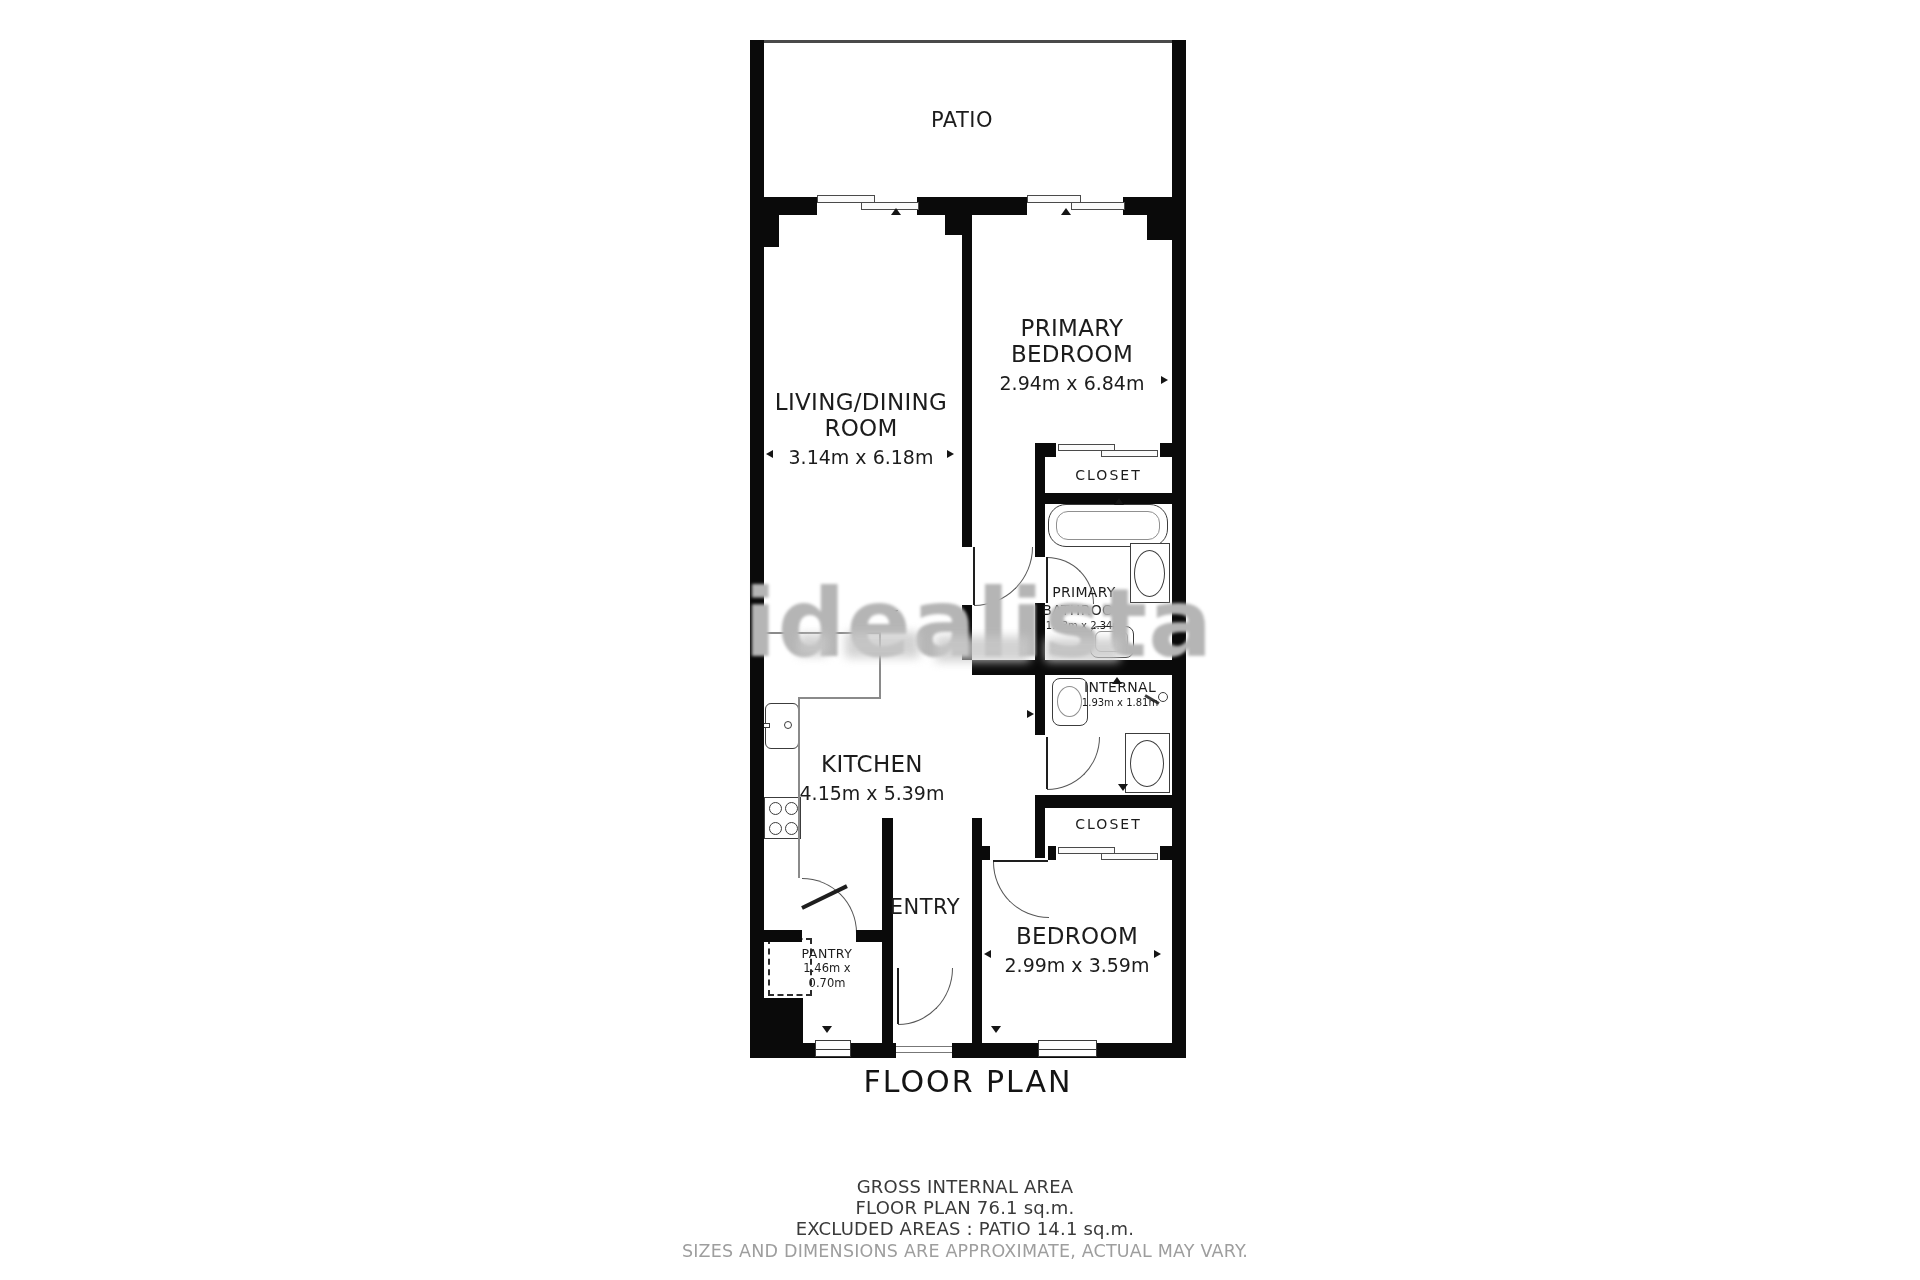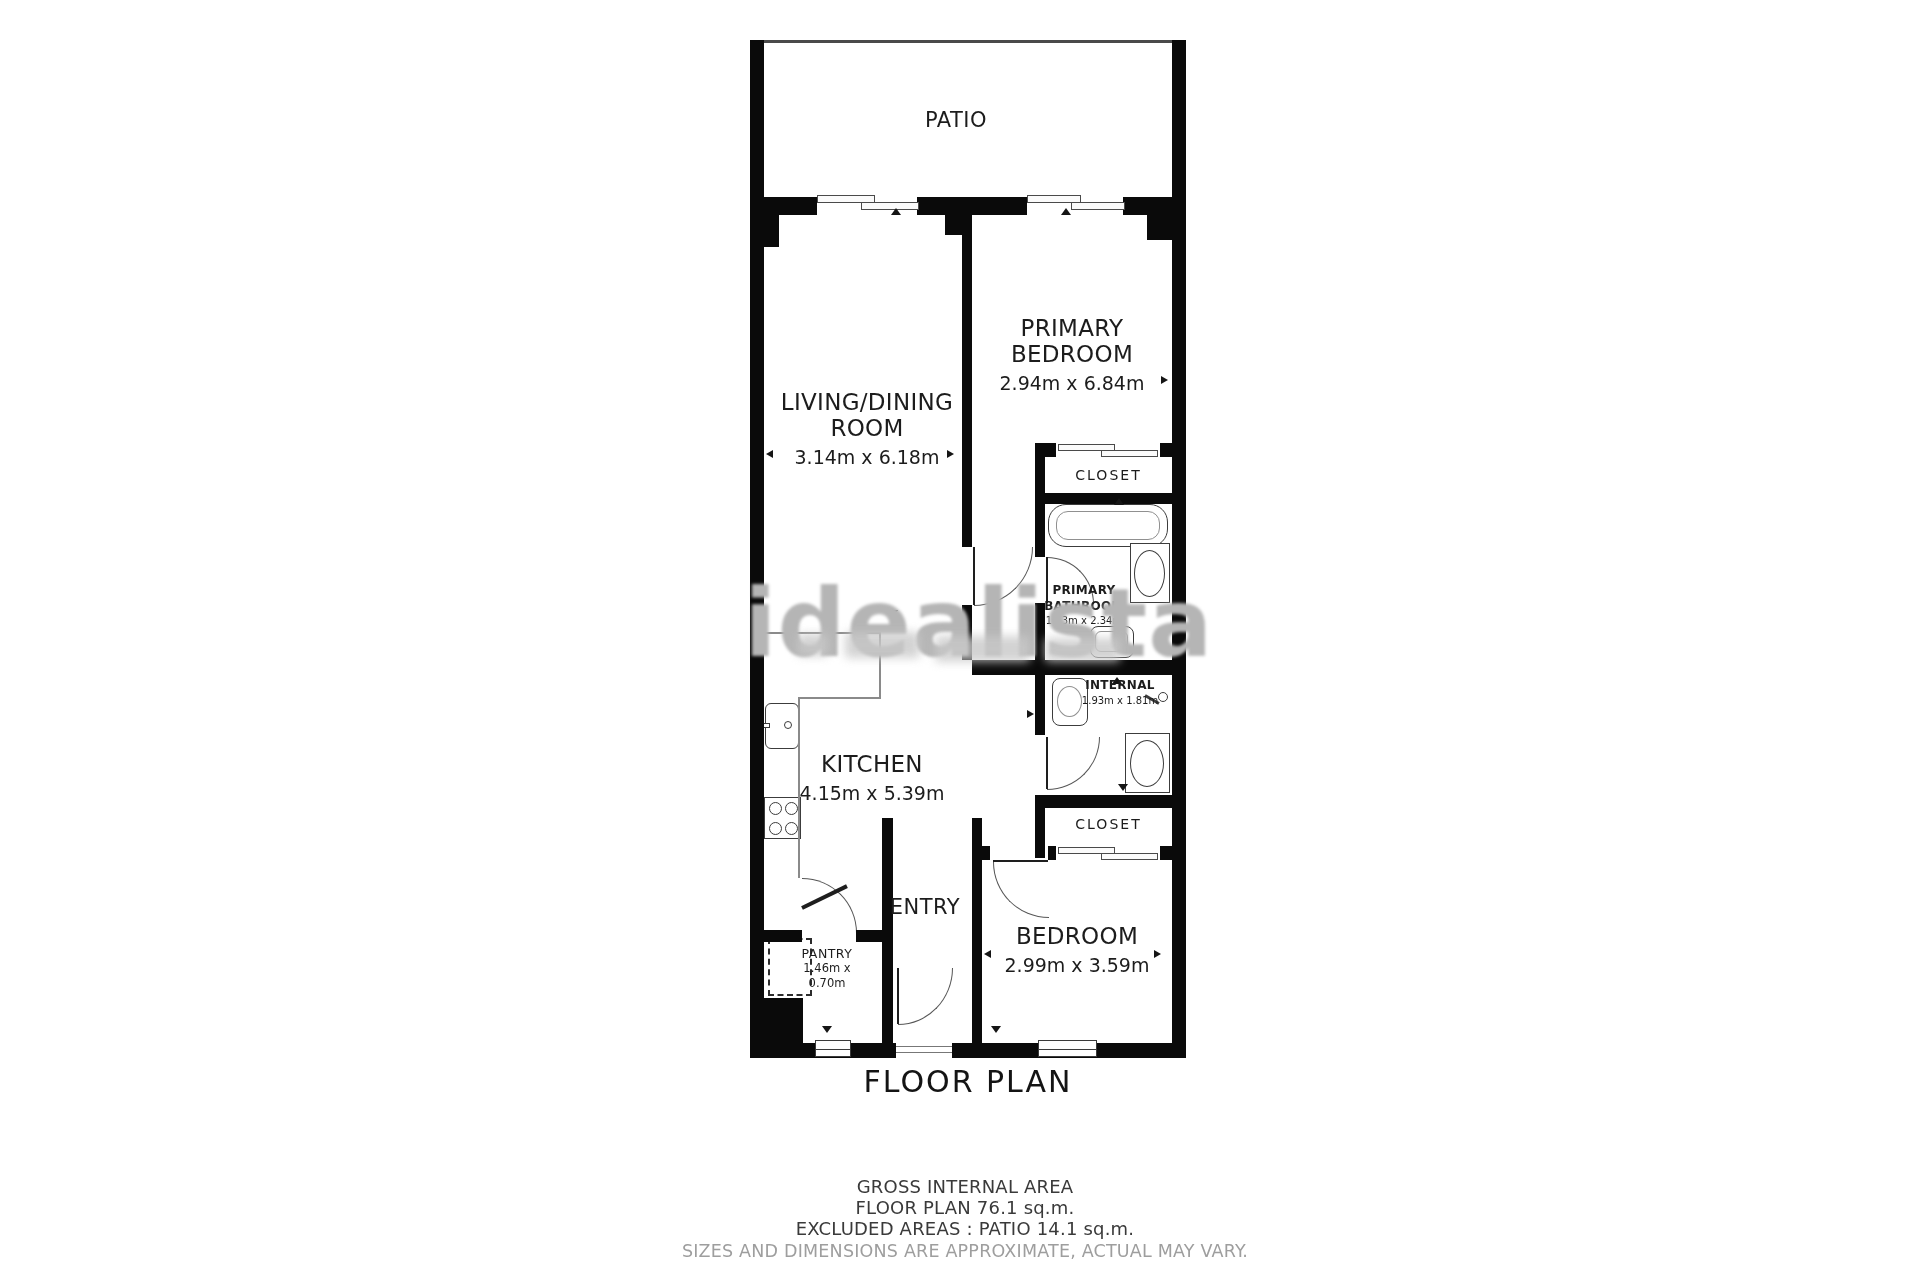--- a/index.html
+++ b/index.html
@@ -33,21 +33,21 @@
   .tri.up{border-left:5px solid transparent;border-right:5px solid transparent;border-bottom:7px solid #151515;}
   .tri.down{border-left:5px solid transparent;border-right:5px solid transparent;border-top:7px solid #151515;}
   .tri.left{border-top:4px solid transparent;border-bottom:4px solid transparent;border-right:7px solid #151515;}
   .tri.right{border-top:4px solid transparent;border-bottom:4px solid transparent;border-left:7px solid #151515;}
   
   .lbl{position:absolute;text-align:center;color:#1c1c1c;z-index:20;}
   .big .nm{font-size:23px;line-height:1.12;letter-spacing:.3px;}
   .big .dm{font-size:19px;margin-top:4px;}
   .solo .nm{font-size:21px;letter-spacing:.5px;}
   .closet .nm{font-size:14px;letter-spacing:2px;}
-  .small .nm{font-size:12px;font-weight:bold;line-height:1.3;letter-spacing:.3px;}
+  .small .nm{font-size:14px;font-weight:normal;line-height:1.3;letter-spacing:.3px;}
   .small .dm{font-size:10px;margin-top:1px;}
   .pan .nm{font-size:12.5px;letter-spacing:.5px;text-align:center;}
   .pan .dm{font-size:11.5px;line-height:1.3;}
   
   .wm{position:absolute;left:-6px;top:536px;width:448px;text-align:center;font-size:95px;font-weight:700;
       color:#b5b5b5;letter-spacing:1px;line-height:1;filter:blur(1.4px);z-index:40;}
   .wm2{position:absolute;background:#c9c9c9;filter:blur(5px);opacity:.8;border-radius:4px;z-index:41;}
   
   .plan-title{position:absolute;left:750px;top:1064px;width:436px;text-align:center;
               font-size:30px;letter-spacing:2px;color:#141414;}
@@ -170,24 +170,24 @@
     <div class="tri up" style="left:364px;top:458px;"></div>
     <div class="tri down" style="left:364px;top:604px;"></div>
     <div class="tri up" style="left:362px;top:637px;"></div>
     <div class="tri down" style="left:368px;top:744px;"></div>
     <div class="tri right" style="left:277px;top:670px;"></div>
     <div class="tri left" style="left:234px;top:910px;"></div>
     <div class="tri right" style="left:404px;top:910px;"></div>
     <div class="tri down" style="left:241px;top:986px;"></div>
     <div class="tri down" style="left:72px;top:986px;"></div>
 
-    <div class="lbl solo" style="left:106px;top:68px;width:200px;">
+    <div class="lbl solo" style="left:112px;top:68px;width:200px;">
       <div class="nm">PATIO</div>
     </div>
-    <div class="lbl big" style="left:11px;top:350px;width:212px;">
+    <div class="lbl big" style="left:5px;top:350px;width:212px;">
       <div class="nm">LIVING/DINING ROOM</div>
       <div class="dm">3.14m x 6.18m</div>
     </div>
     <div class="lbl big" style="left:247px;top:276px;width:150px;">
       <div class="nm">PRIMARY BEDROOM</div>
       <div class="dm" style="white-space:nowrap;">2.94m x 6.84m</div>
     </div>
     <div class="lbl closet" style="left:295px;top:427px;width:127px;">
       <div class="nm">CLOSET</div>
     </div>

